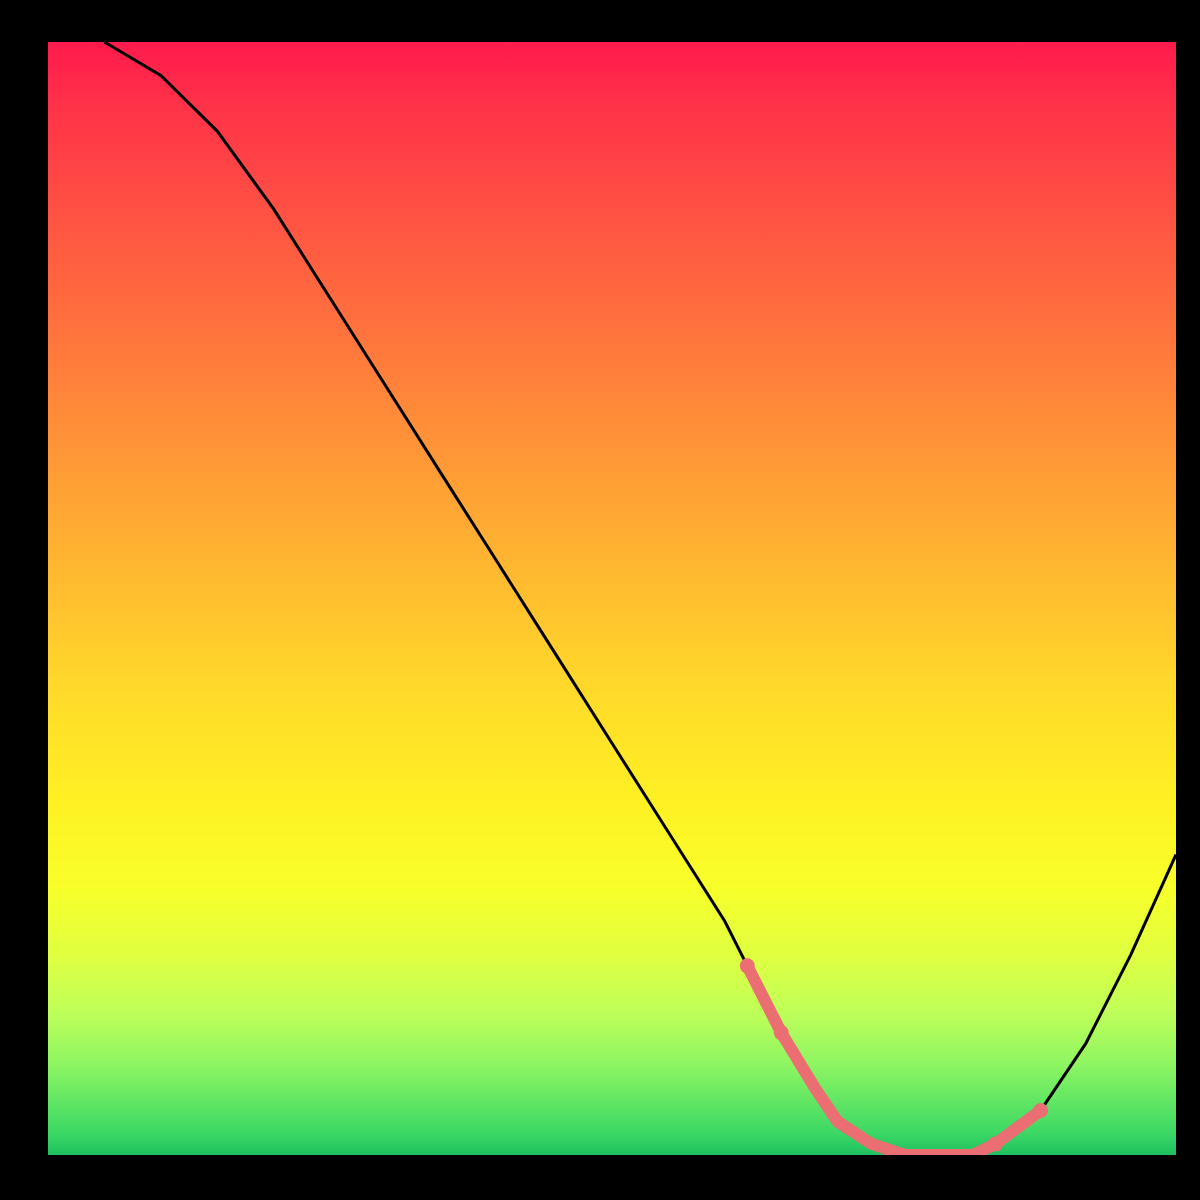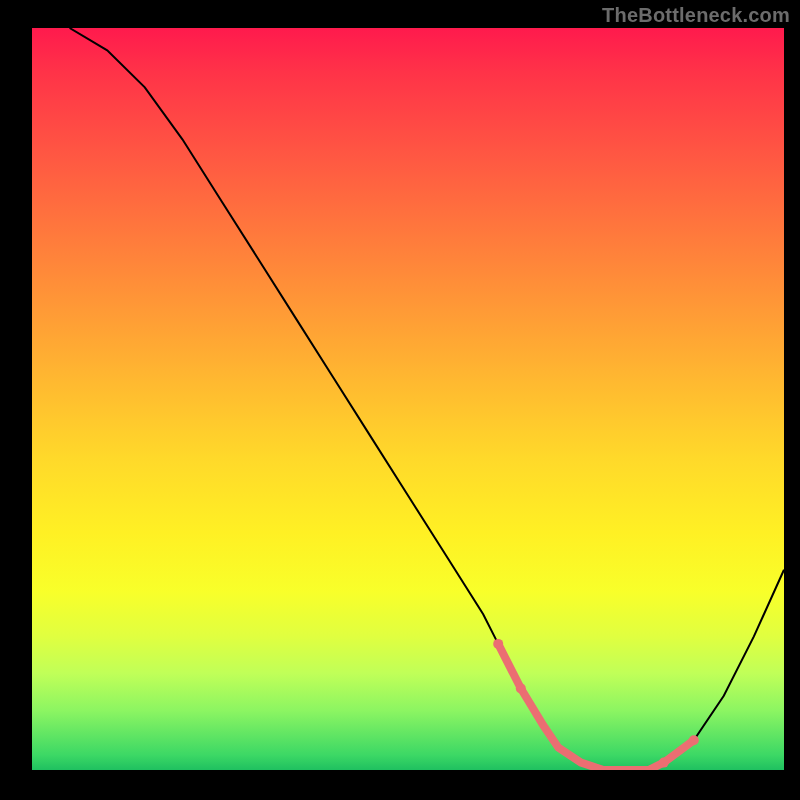--- a/index.html
+++ b/index.html
@@ -91,14 +91,13 @@
       <path id="markerPath" class="markers-path" d="M 466.2 615.9 L 488.8 660.4 L 511.4 697.5 L 526.4 719.7 L 549.0 734.6 L 571.5 742.0 L 594.1 742.0 L 616.6 742.0 L 631.7 734.6 L 661.8 712.3"></path>
       <g id="markerDots">
           <circle cx="466.2" cy="615.9" r="5" class="marker-dot"></circle>
           <circle cx="488.8" cy="660.4" r="5" class="marker-dot"></circle>
           <circle cx="631.7" cy="734.6" r="5" class="marker-dot"></circle>
           <circle cx="661.8" cy="712.3" r="5" class="marker-dot"></circle>
         </g>
     </svg>
   </div>
 
-  <div class="attribution">TheBottleneck.com</div>
 </div>
 
 </body></html>

